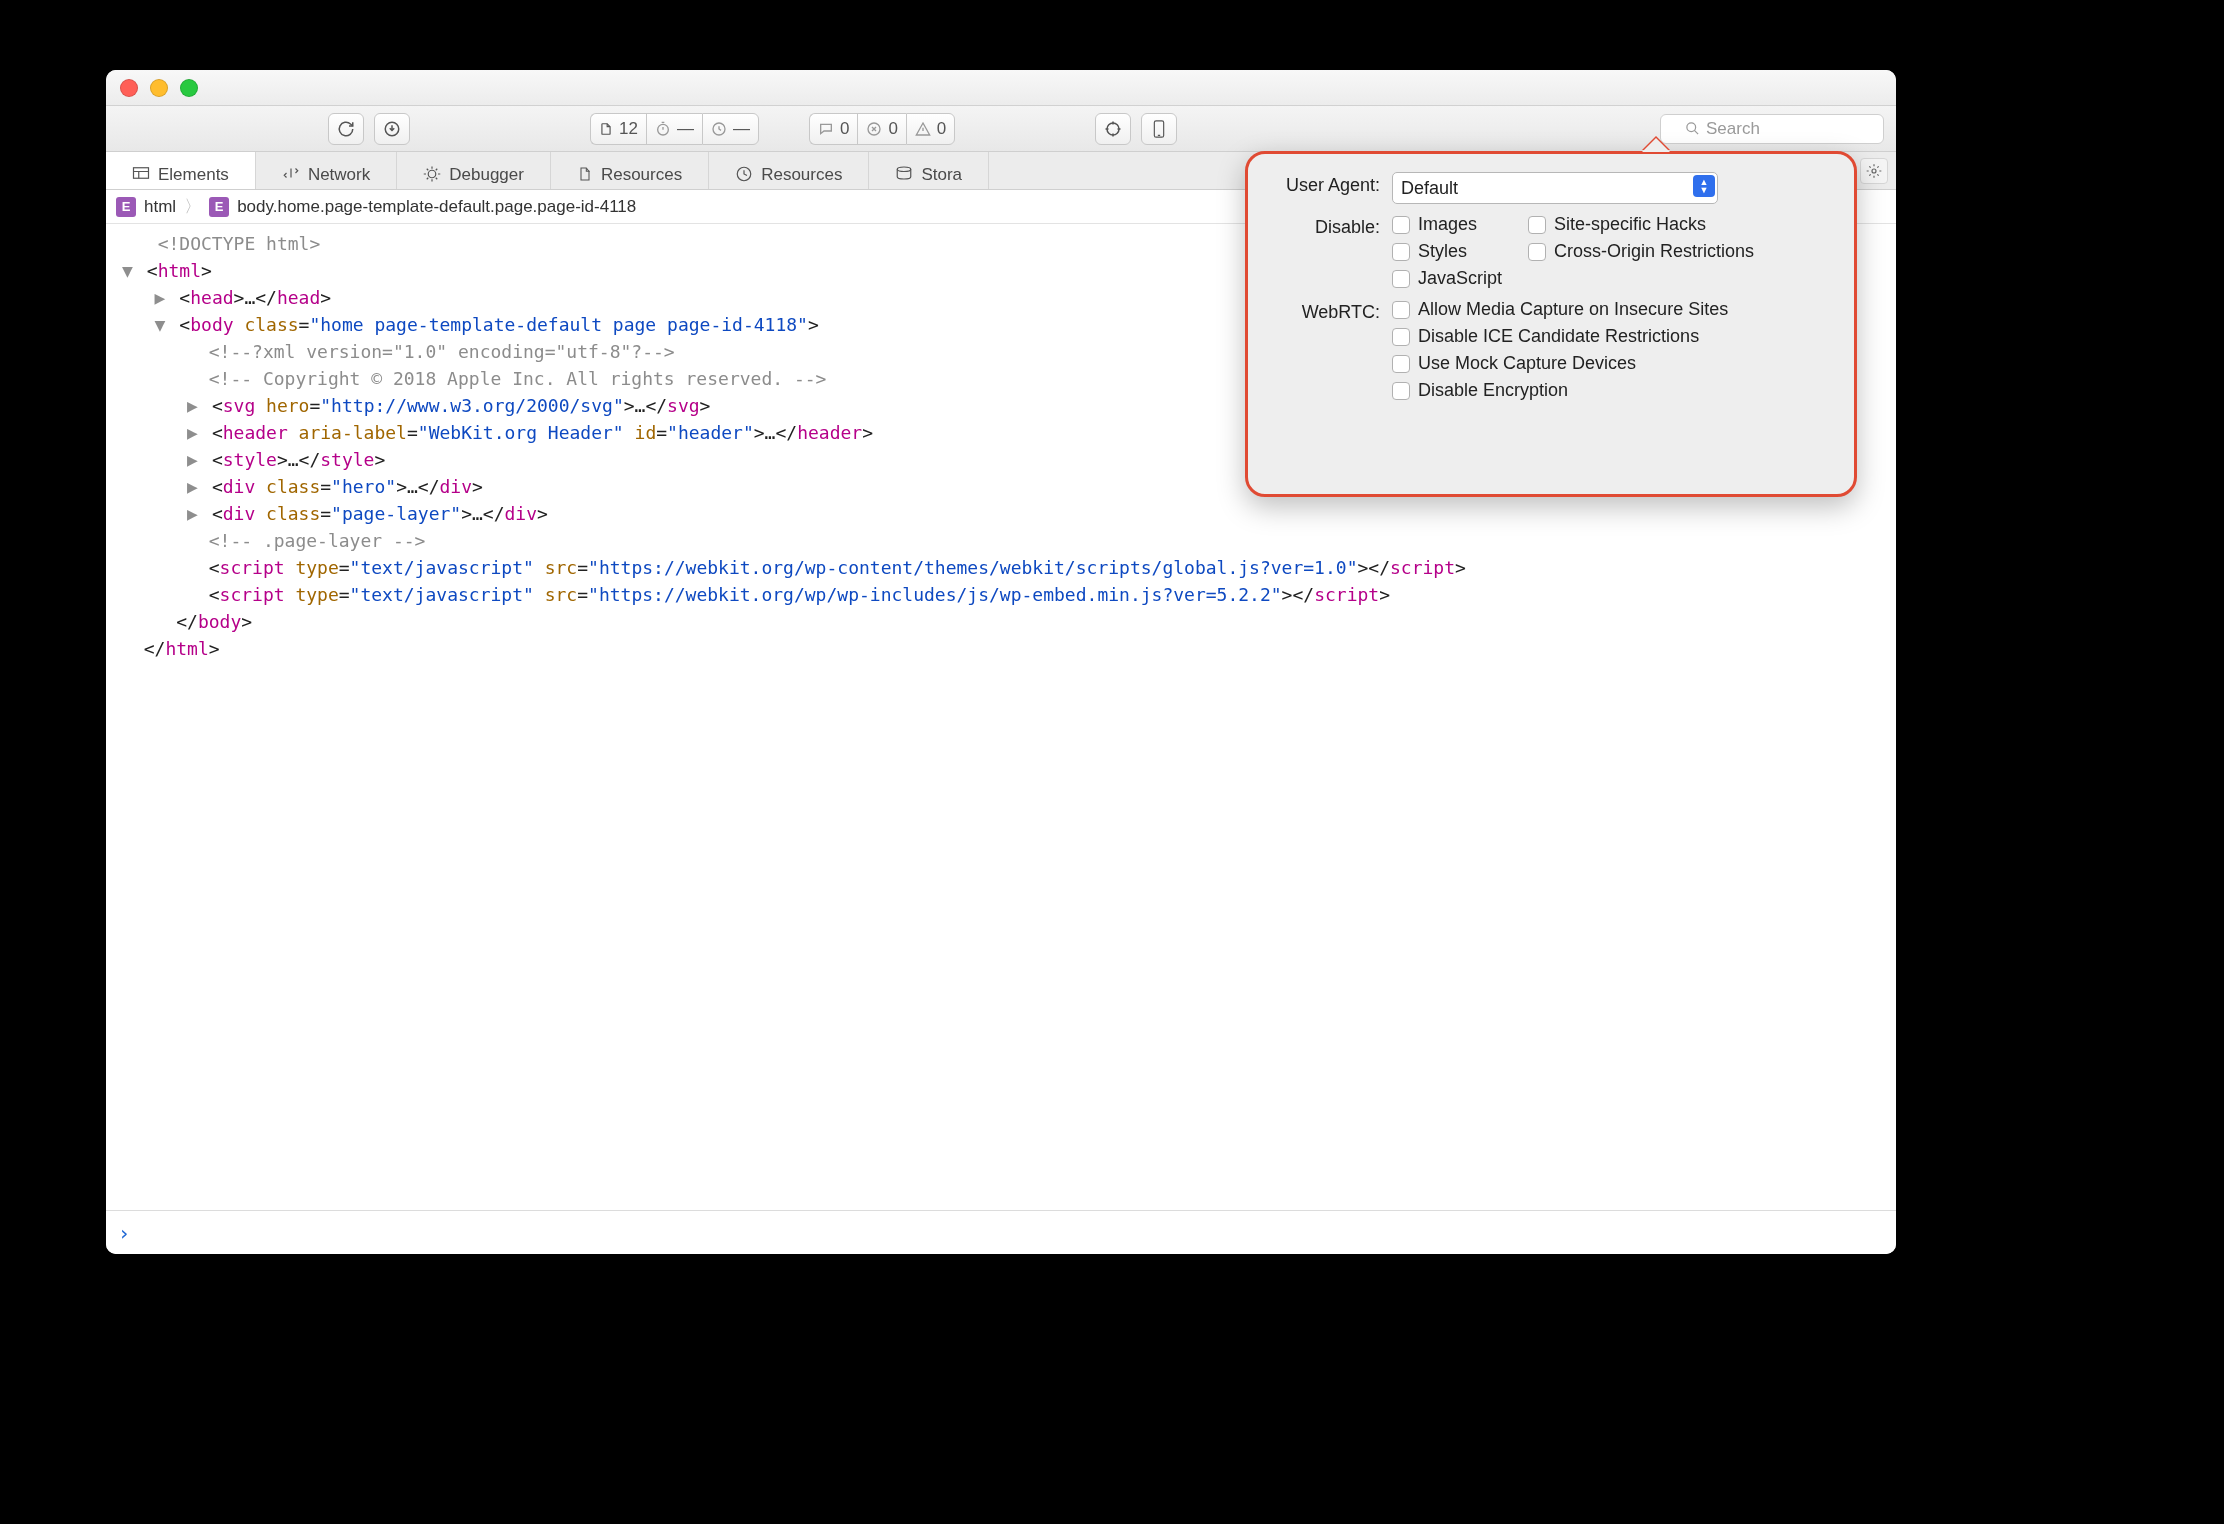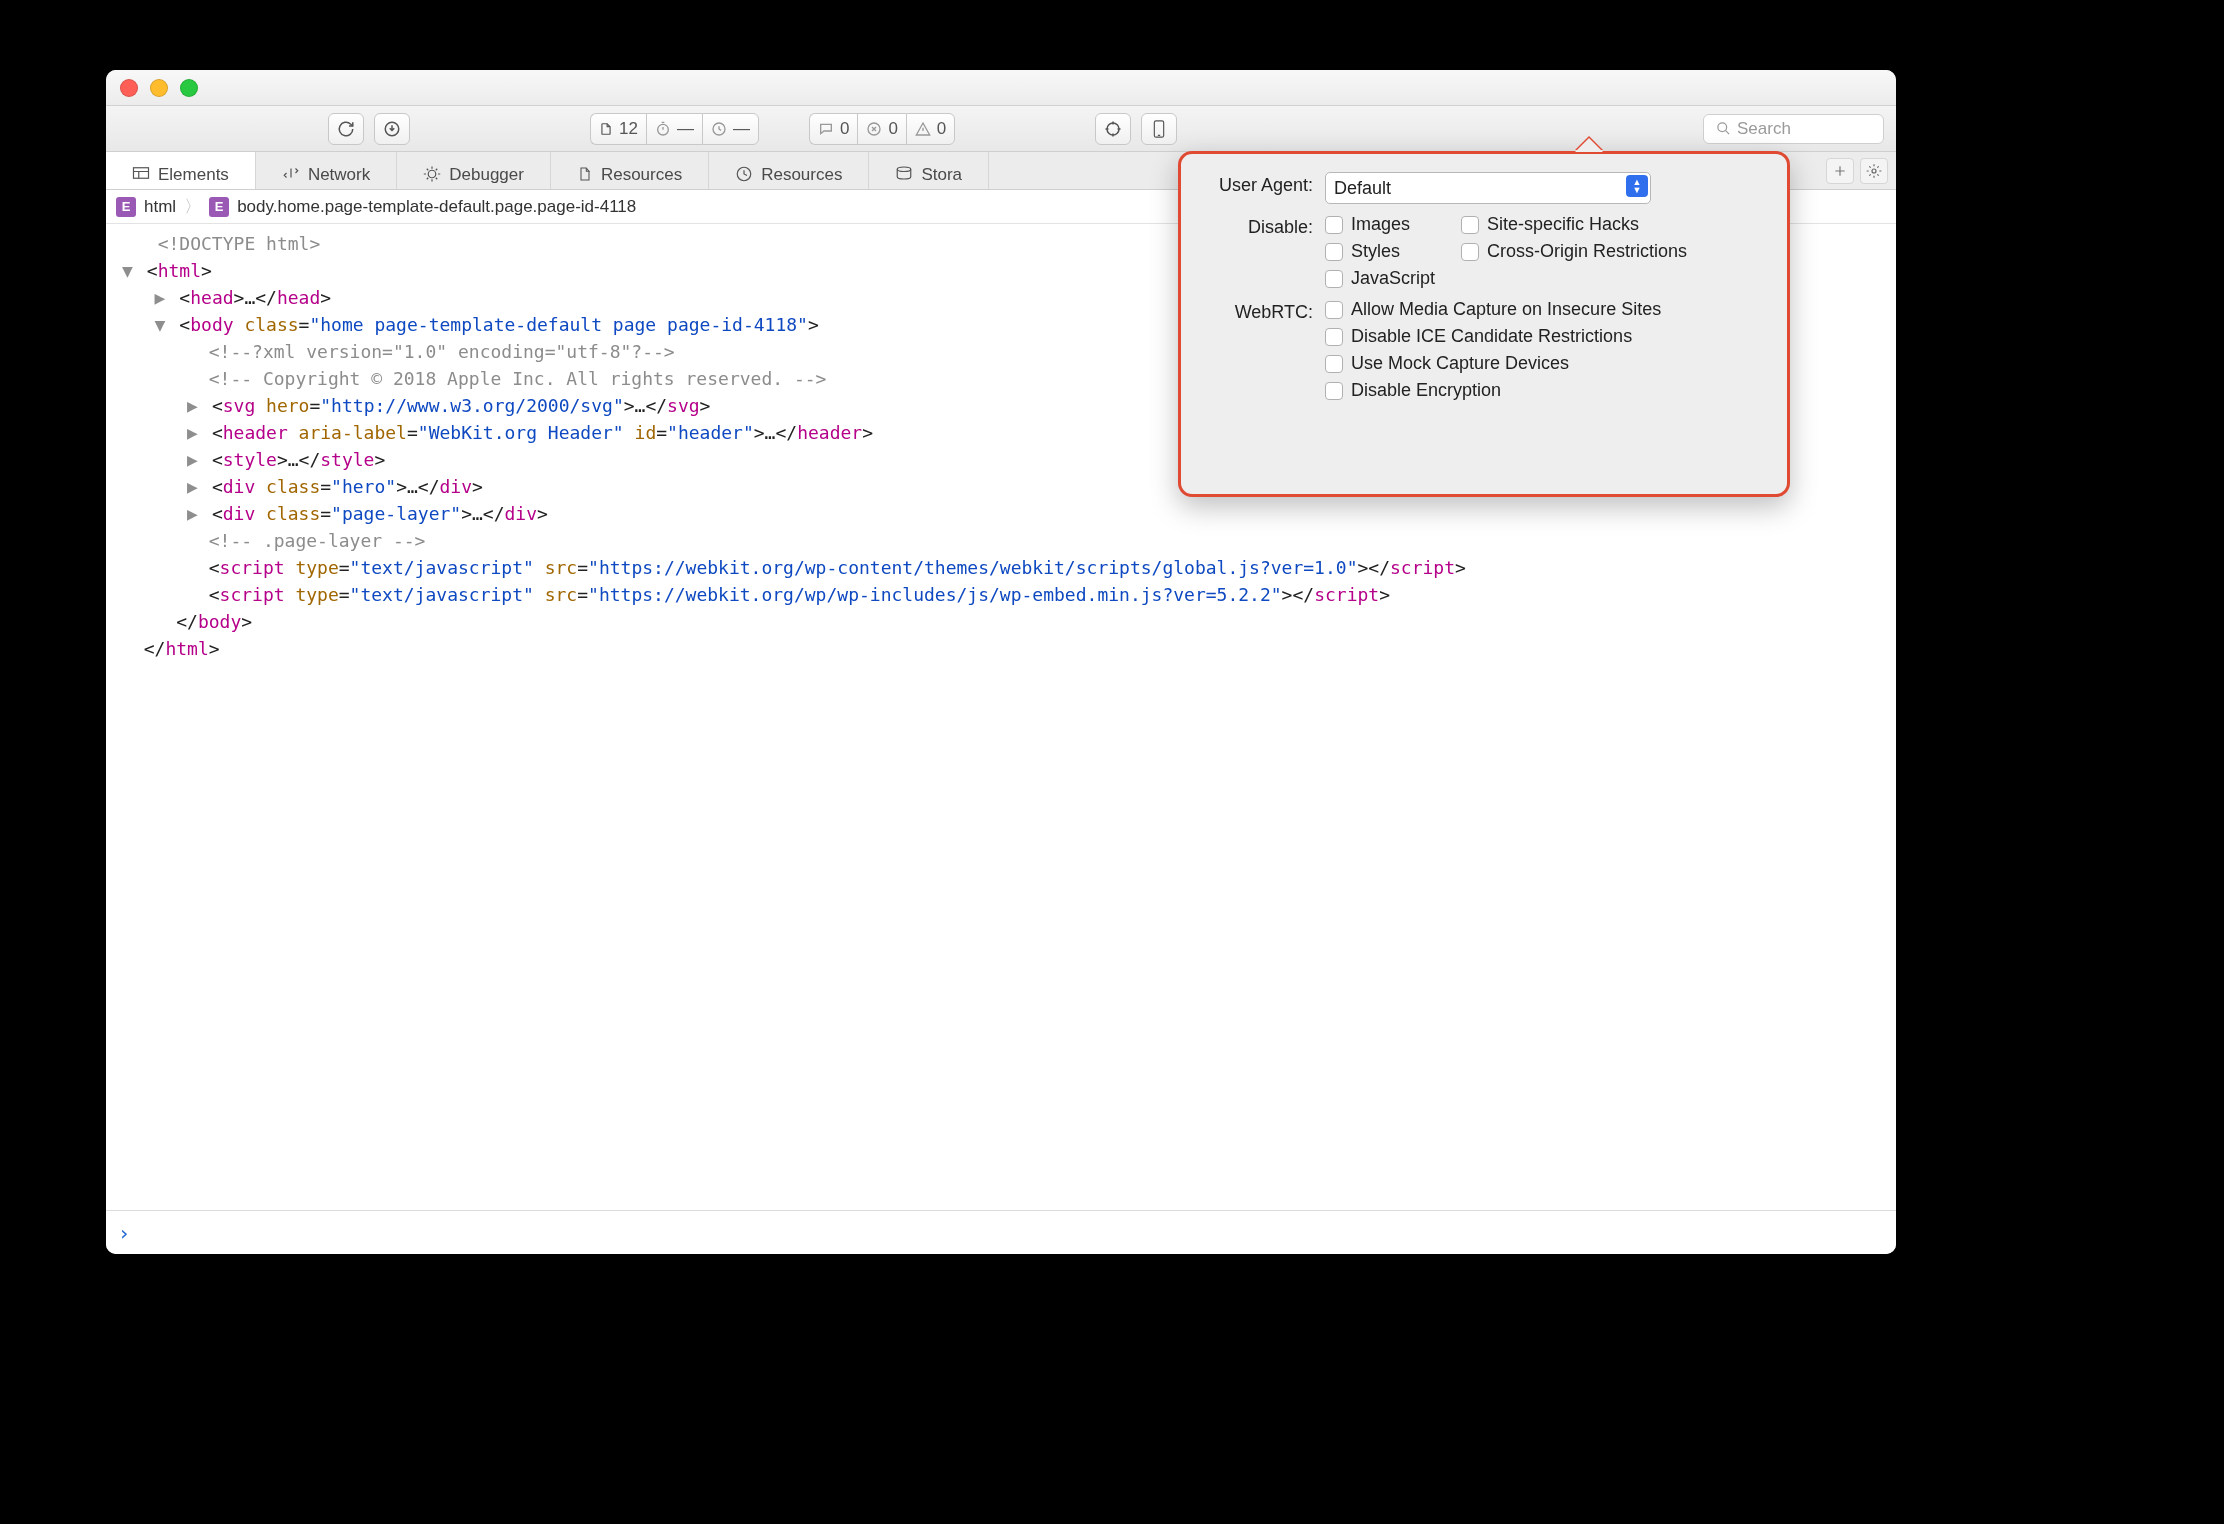--- a/index.html
+++ b/index.html
@@ -58,23 +58,23 @@
     background: linear-gradient(#fff,#f0f0f0);
     display:flex; align-items:center; justify-content:center;
     padding:0 8px; color:#555;
   }
   .tb-group { display:flex; }
   .tb-group .tb-btn { border-radius:0; border-right:none; }
   .tb-group .tb-btn:first-child { border-radius:6px 0 0 6px; }
   .tb-group .tb-btn:last-child { border-radius:0 6px 6px 0; border-right:1px solid #c8c8c8;}
   .tb-num { margin-left:6px; }
   .search {
-    margin-left:auto; width: 181px; height:30px;
+    margin-left:auto; width: 224px; height:30px;
     border:1px solid #cfcfcf; border-radius:6px; background:#fff;
-    display:flex; align-items:center; padding:0 12px; color:#9a9a9a;
+    display:flex; align-items:center; padding:0 24px; color:#9a9a9a;
   }
   .search svg { margin-right:6px; }
   
   .tabs {
     height: 38px; display:flex; background:#ececec;
     border-bottom:1px solid #cfcfcf; font-size:17px; color:#4a4a4a;
   }
   .tab {
     display:flex; align-items:flex-start; gap:8px; padding:13px 26px;
     border-right:1px solid #d6d6d6; white-space:nowrap;
@@ -99,26 +99,26 @@
     font-family: Menlo, Consolas, Monaco, monospace; font-size:18px; line-height:27px;
     padding: 6px 0 0 16px; color:#333;
   }
   .row { white-space:pre; }
   .tri { display:inline-block; width:14px; color:#8e8e8e; }
   .pink{color:#b50089;} .gold{color:#a06600;} .blue{color:#0e49c1;} .grey{color:#8c8c8c;} .black{color:#222;}
   
   .popover {
     position:absolute;
     top: 81px;
-    left: 1072px;
+    left: 1139px;
     width: 612px;
     height: 346px;
     background:#eeeeee;
     border:3px solid #e04a33;
-    border-radius:14px;
+    border-radius:20px;
     box-shadow: 0 10px 28px rgba(0,0,0,.25);
     padding: 18px 18px 12px 18px;
     font-size: 18px; color:#222;
   }
   .popover .arrow {
     position:absolute; top:-16px; right:184px;
     width:0;height:0;border-left:14px solid transparent;border-right:14px solid transparent;
     border-bottom:14px solid #eeeeee;
     filter: drop-shadow(0 -2px 0 #e04a33);
   }

